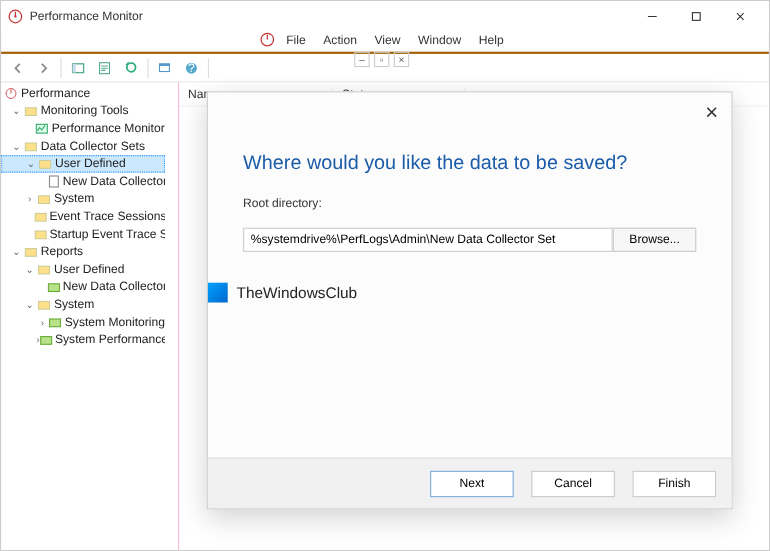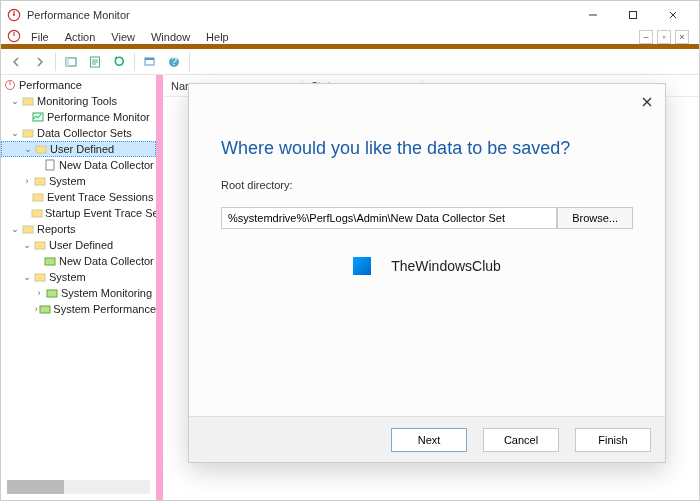--- a/index.html
+++ b/index.html
@@ -5,33 +5,33 @@
 * { margin: 0; padding: 0; box-sizing: border-box; font-family: "Segoe UI", Tahoma, sans-serif; font-size: 11px; }
 body { width: 700px; height: 501px; background: #fff; overflow: hidden; position: relative; }
 
 .window { width: 700px; height: 501px; border: 1px solid #ccc; background: #fff; display: flex; flex-direction: column; }
 
 .titlebar { height: 28px; display: flex; align-items: center; padding: 0 6px; background: #fff; }
 .titlebar .app-icon { width: 14px; height: 14px; margin-right: 6px; }
 .titlebar .title { flex: 1; color: #333; }
 .titlebar .wbtn { width: 40px; height: 28px; display: flex; align-items: center; justify-content: center; color: #555; }
 
-.menubar { height: 20px; display: flex; align-items: center; gap: 2px; padding: 0 4px; border-bottom: 5px solid #a16207; justify-content: space-between; }
+.menubar { height: 20px; display: flex; align-items: center; gap: 2px; padding: 0 4px; border-bottom: 2px solid #a16207; justify-content: space-between; flex-direction: column; }
 .menubar .left { display: flex; }
 .menubar .menu-item { padding: 2px 8px; color: #333; }
 .menubar .right { display: flex; gap: 4px; padding-right: 6px; }
 .menubar .mdi { width: 14px; height: 14px; display: flex; align-items: center; justify-content: center; border: 1px solid #ccc; font-size: 9px; color: #555; }
 
 .toolbar { height: 26px; display: flex; align-items: center; gap: 2px; padding: 0 4px; border-bottom: 1px solid #e5e5e5; }
 .toolbar .tbtn { width: 22px; height: 22px; display: flex; align-items: center; justify-content: center; border: 1px solid transparent; }
 .toolbar .sep { width: 1px; height: 18px; background: #ddd; margin: 0 2px; }
 
 .body { flex: 1; display: flex; min-height: 0; }
 
-.tree-panel { width: 162px; border-right: 7px solid #f9a8d4; display: flex; flex-direction: column; overflow: hidden; }
+.tree-panel { width: 162px; border-right: 1px solid #f9a8d4; display: flex; flex-direction: row; overflow: hidden; }
 .tree { flex: 1; overflow: hidden; padding: 2px 0; white-space: nowrap; }
 .tree .row { display: flex; align-items: center; height: 16px; padding-left: 2px; }
 .tree .row.selected { background: #cce8ff; border: 1px dotted #3399ff; }
 .tree .tw { width: 12px; text-align: center; color: #666; font-size: 9px; }
 .tree .ticon { width: 14px; display: flex; justify-content: center; }
 .tree .lbl { padding-left: 2px; color: #222; }
 .scroll-stub { height: 14px; background: #eee; margin: 4px 6px 6px 6px; position: relative; }
 .scroll-thumb { position: absolute; left: 0; top: 0; height: 100%; width: 40%; background: #bbb; }
 
 .content-panel { flex: 1; display: flex; flex-direction: column; }
@@ -46,21 +46,21 @@
 .dialog .dlg-header { display: flex; align-items: center; gap: 10px; padding: 0 18px; height: 26px; }
 .dialog .back { color: #888; font-size: 14px; }
 .dialog .d-icon { width: 14px; height: 14px; }
 .dialog .d-title { color: #333; }
 .dialog .heading { color: #1a5ca8; font-size: 18px; padding: 18px 32px 0 32px; }
 .dialog .form { padding: 20px 32px 0 32px; }
 .dialog .form .fl { color: #333; margin-bottom: 16px; }
 .dialog .form .frow { display: flex; gap: 0; align-items: flex-start; }
 .dialog .form input[type=text] { flex: 1; height: 22px; border: 1px solid #ccc; padding: 0 6px; font-size: 11px; background: #fff; }
 .dialog .form .browse { height: 22px; padding: 0 14px; border: 1px solid #c8c8c8; background: #f7f7f7; }
-.watermark { display: flex; align-items: center; justify-content: center; gap: 20px; margin-top: 28px; }
+.watermark { display: flex; align-items: center; gap: 8px; margin-top: 28px; }
 .watermark .sq { width: 18px; height: 18px; background: linear-gradient(135deg,#00a2ff 0%,#0066cc 100%); transform: rotate(0deg); }
 .watermark .wm-text { font-size: 14px; color: #222; }
 .dialog .footer { margin-top: auto; height: 46px; background: #f1f1f1; border-top: 1px solid #ddd; display: flex; align-items: center; justify-content: flex-end; gap: 16px; padding: 0 14px; }
 .dialog .footer button { height: 24px; min-width: 76px; border: 1px solid #c8c8c8; background: #fff; padding: 0 12px; }
 .dialog .footer button.primary { border-color: #7aa7d9; }
 
 svg { display: block; }
 </style>
 </head>
 <body>

